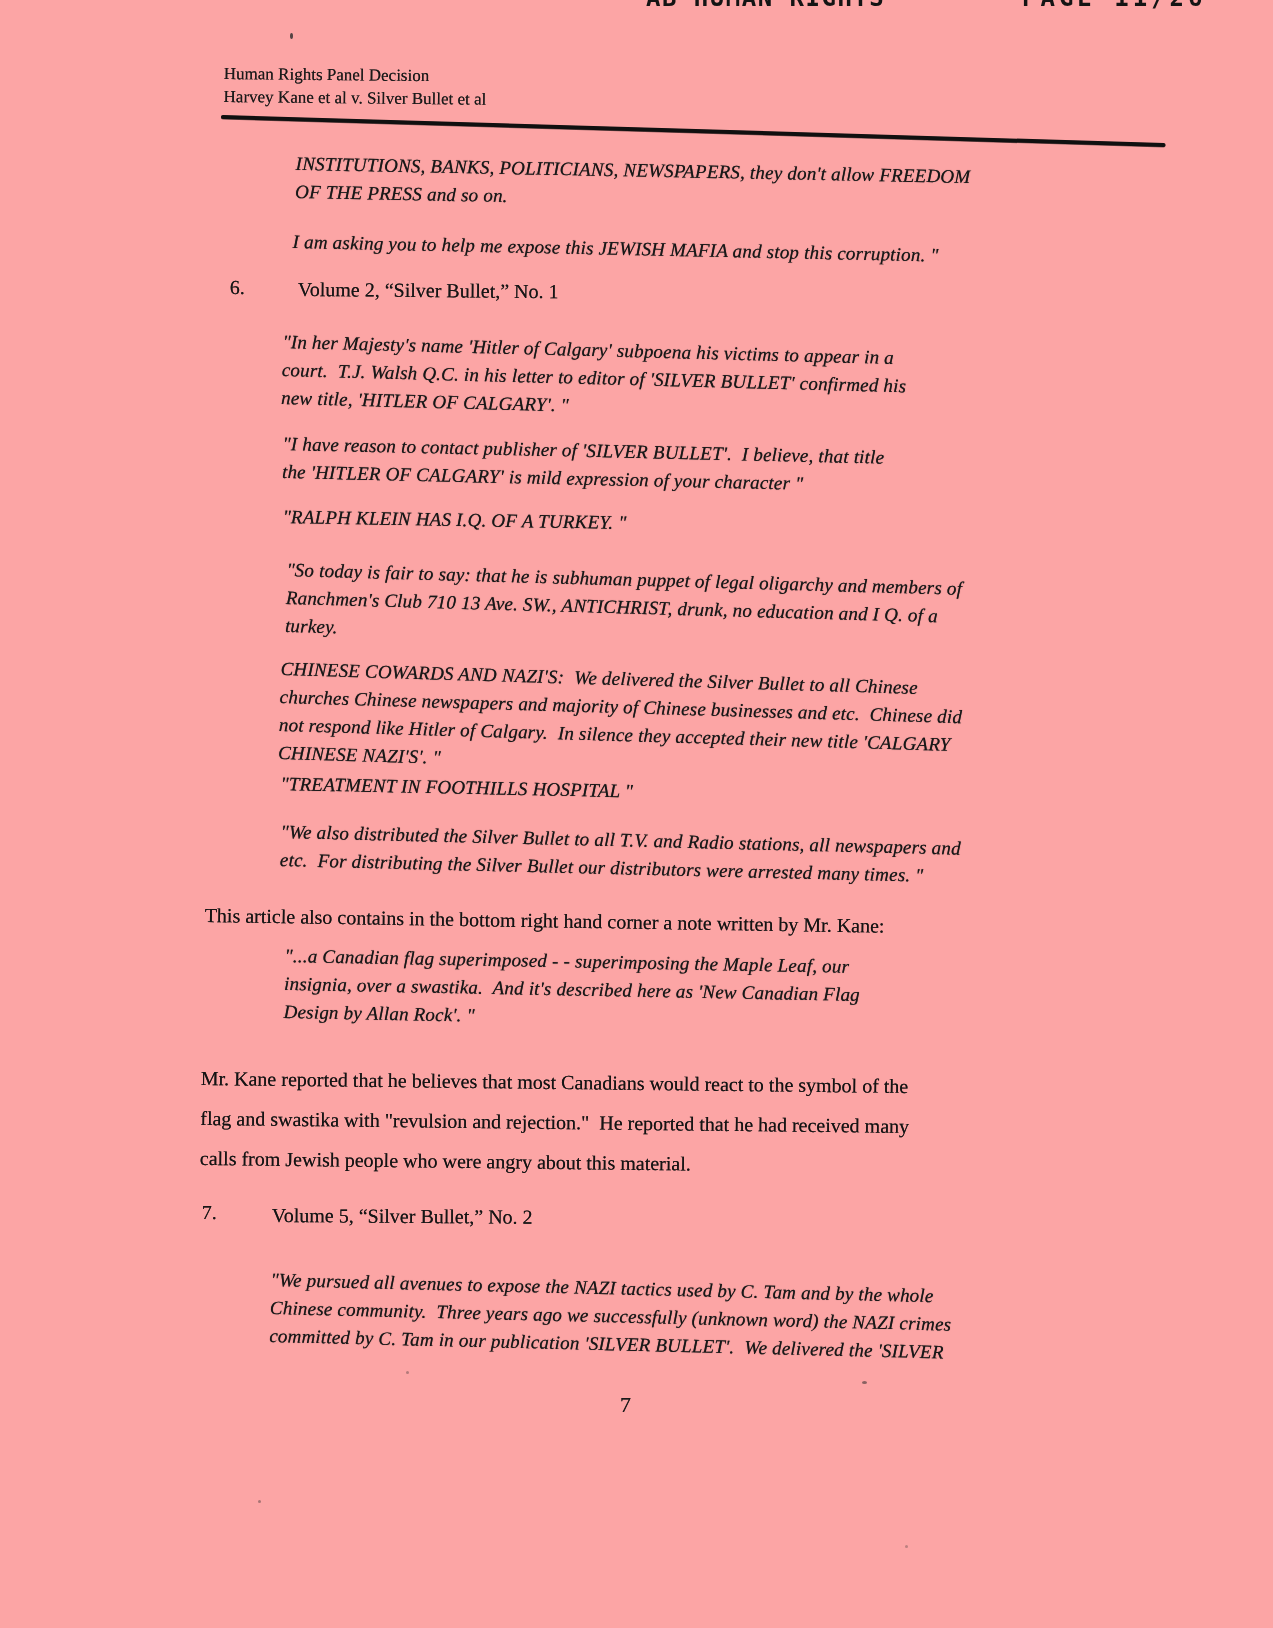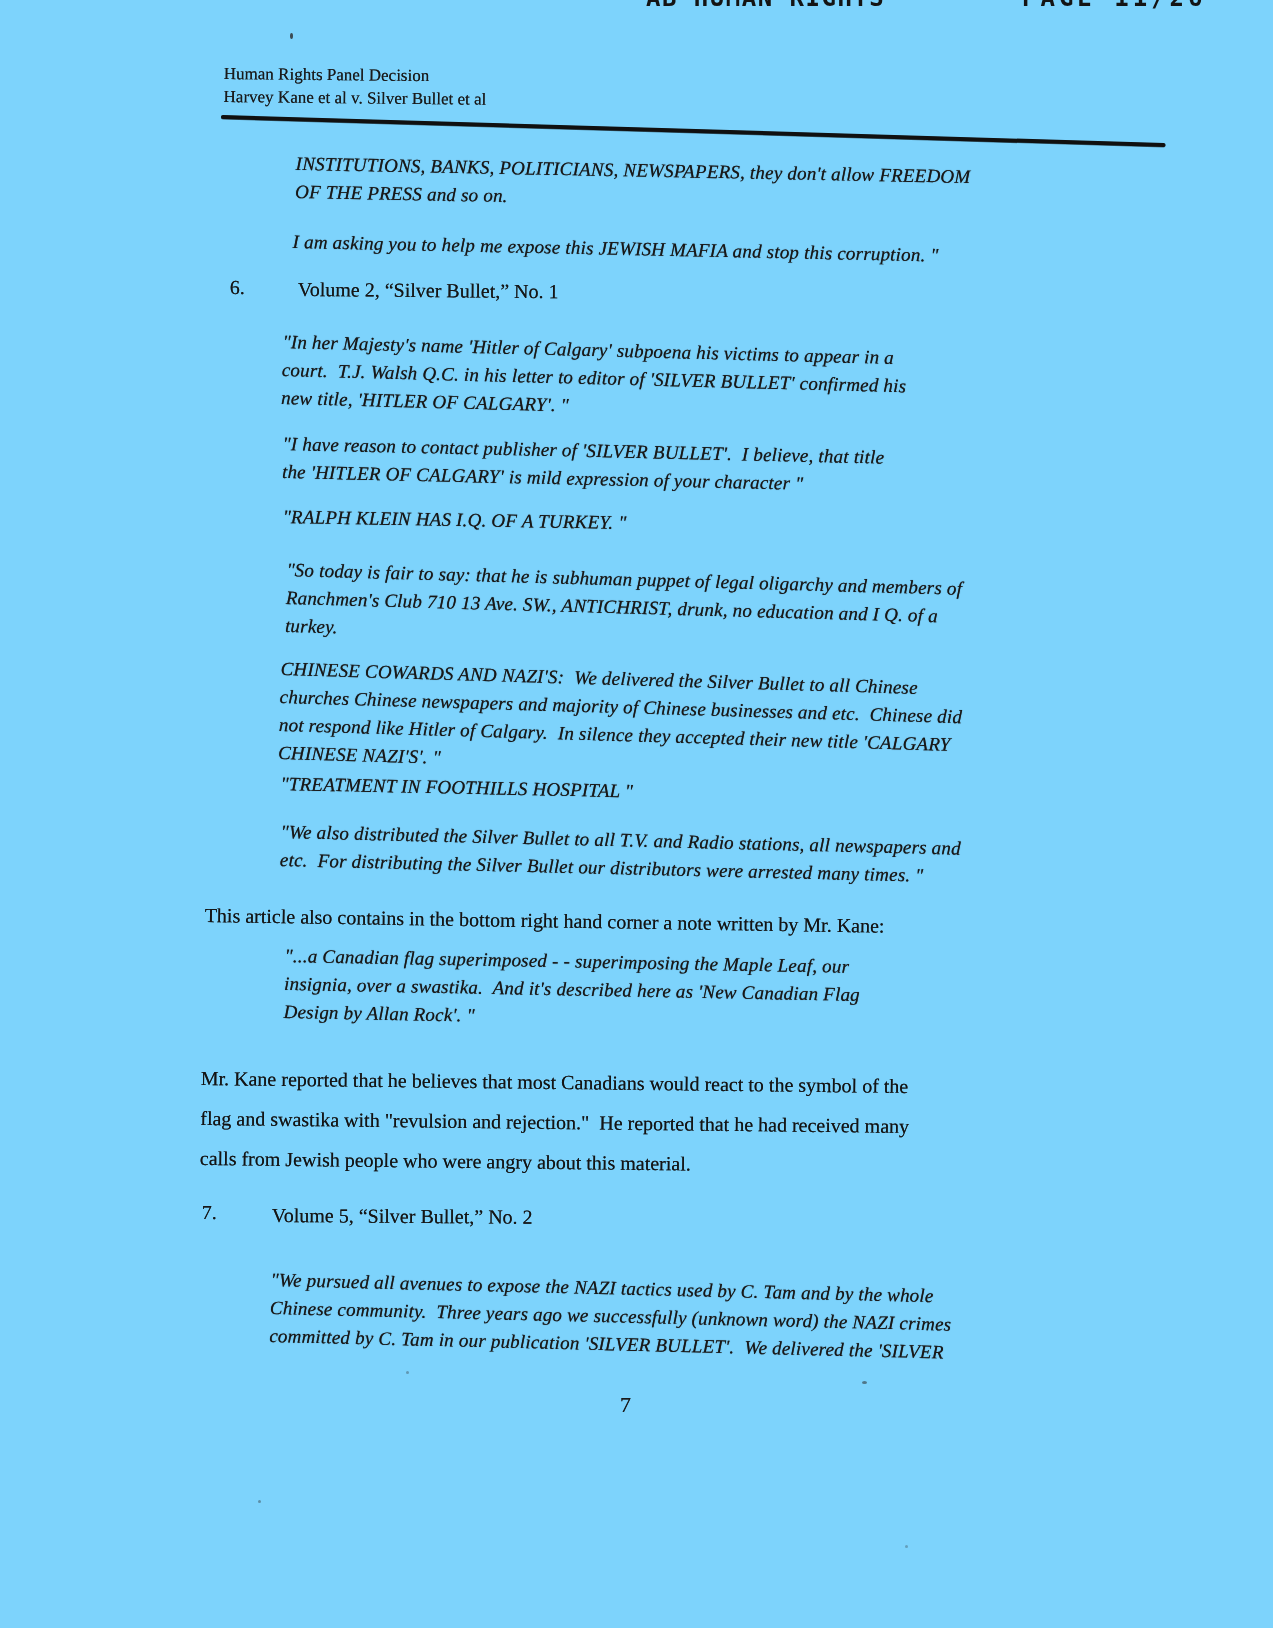--- a/index.html
+++ b/index.html
@@ -1,19 +1,19 @@
 <!DOCTYPE html>
 <html><head>
 <meta charset="utf-8">
 <style>
   html,body{margin:0;padding:0;background:#ffffff;}
   .sheet{
     position:relative;
     width:1273px;height:1628px;
-    background:#7dd3fc;
+    background:#fca5a5;
     overflow:hidden;
     color:#161616;
     font-family:"Liberation Serif","DejaVu Serif",serif;
   }
   
   .fax-clip{position:absolute;top:0;height:11px;overflow:hidden;}
   .fax-clip span{
     display:block;margin-top:-14px;
     font-family:"DejaVu Sans Mono","Liberation Mono",monospace;
     font-weight:bold;font-size:24px;line-height:24px;color:#141414;

